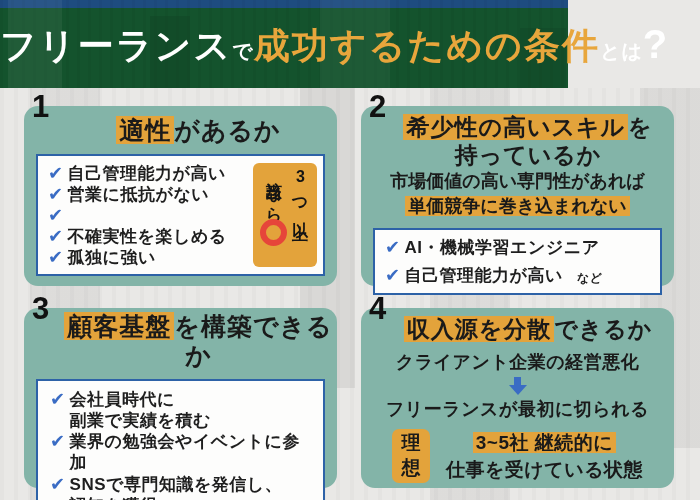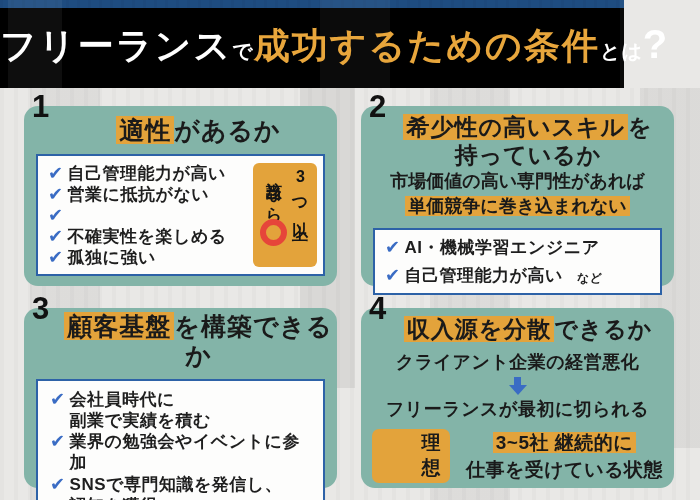--- a/index.html
+++ b/index.html
@@ -2,21 +2,21 @@
 <html><head>
 <meta charset="utf-8">
 <style>
   html,body{margin:0;padding:0;background:#ccc;}
   .stage{
     position:relative;width:700px;height:500px;overflow:hidden;
     font-family:"Liberation Sans","DejaVu Sans",sans-serif;color:#1a1a1a;
     background:#e9e8e6;
   }
   
-  .header{position:absolute;left:0;top:0;width:624px;height:88px;background:#000000;}
+  .header{position:absolute;left:0;top:0;width:568px;height:88px;background:#14532d;}
   .header-top-strip{position:absolute;left:0;top:0;width:100%;height:8px;background:#1e4c80;}
   .header-city{position:absolute;inset:0;opacity:.55;pointer-events:none;
     background-repeat:no-repeat;
     background-image:
       linear-gradient(rgba(255,255,255,.10),rgba(255,255,255,.10)),
       linear-gradient(rgba(0,0,0,.14),rgba(0,0,0,.14)),
       linear-gradient(rgba(255,255,255,.08),rgba(255,255,255,.08)),
       linear-gradient(rgba(0,0,0,.12),rgba(0,0,0,.12)),
       linear-gradient(rgba(255,255,255,.07),rgba(255,255,255,.07)),
       repeating-linear-gradient(90deg,rgba(0,0,0,.05) 0 3px,rgba(255,255,255,0) 3px 11px);
@@ -66,21 +66,21 @@
   .etc{font-size:12px;font-weight:700;margin-left:14px;align-self:flex-end;}
   
   .p-title-p3{margin-top:4px;}
   .wbox-p3{height:124px;display:flex;flex-direction:column;justify-content:space-between;padding:8px 8px 8px 12px;}
   
   .p4-line{margin-top:6px;text-align:center;font-size:18px;font-weight:700;letter-spacing:.5px;}
   .arrow{display:flex;flex-direction:column;align-items:center;margin:3px 0 2px;}
   .arrow-stem{width:7px;height:8px;background:#3a6cc4;}
   .arrow-head{width:0;height:0;border-left:9px solid transparent;border-right:9px solid transparent;border-top:10px solid #3a6cc4;}
   .ideal{display:flex;align-items:center;justify-content:center;gap:16px;margin-top:8px;}
-  .ideal-label{background:#e3a33b;border-radius:7px;width:38px;height:54px;display:flex;align-items:center;justify-content:center;text-align:center;padding-left:40px;}
+  .ideal-label{background:#e3a33b;border-radius:7px;width:38px;height:54px;display:flex;align-items:center;justify-content:center;text-align:center;}
   .ideal-label span{font-size:19px;font-weight:800;width:1.05em;line-height:1.3;display:inline-block;}
   .ideal-text{text-align:center;font-size:19px;font-weight:800;line-height:1.45;letter-spacing:.5px;}
 </style>
 </head>
 <body>
 
 <div class="stage">
 
   <div class="header">
     <div class="header-top-strip"></div>

